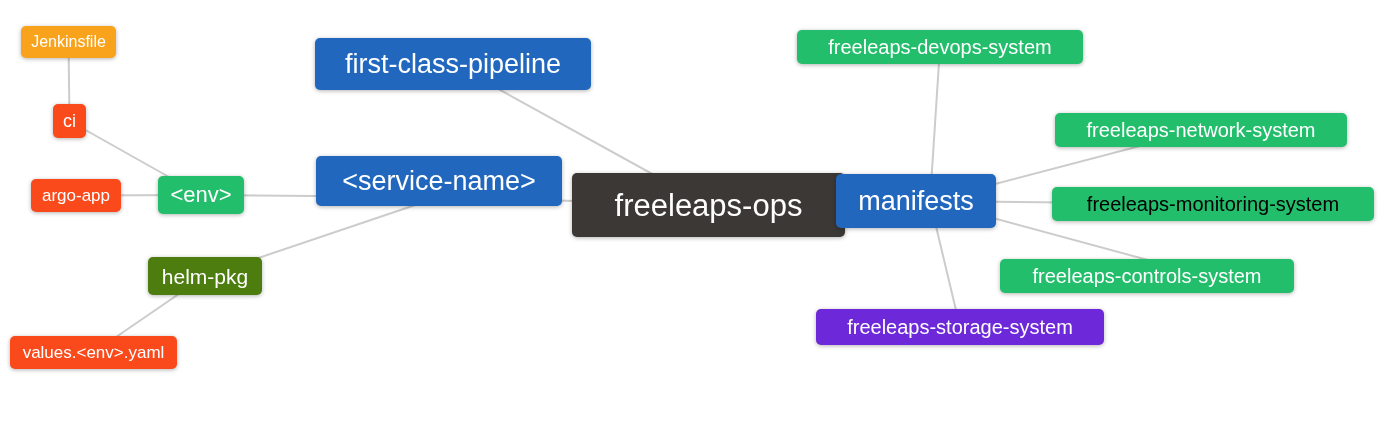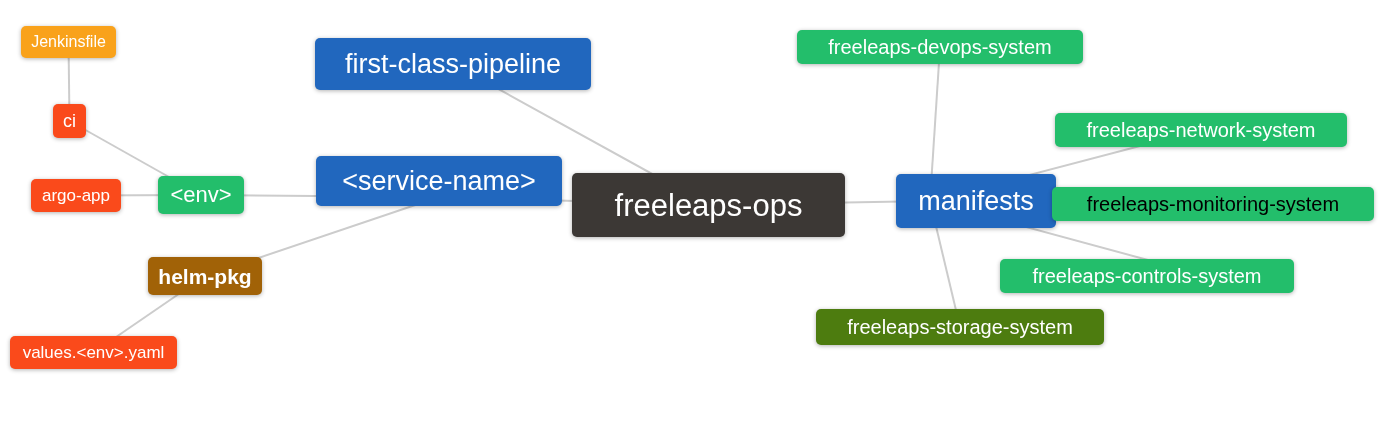--- a/index.html
+++ b/index.html
@@ -63,21 +63,21 @@
       <line x1="930" y1="201" x2="960" y2="327" stroke="#CCCCCC"></line>
     </svg>
 
 <div class="node" style="left: 21px; top: 26px; width: 95px; height: 32px; font-size: 16px; background: rgb(249, 162, 27); color: rgb(255, 255, 255);">Jenkinsfile</div>
     <div class="node" style="left: 53px; top: 104px; width: 33px; height: 34px; font-size: 18px; background: rgb(250, 74, 27); color: rgb(255, 255, 255);">ci</div>
     <div class="node" style="left: 31px; top: 179px; width: 90px; height: 33px; font-size: 17px; background: rgb(250, 74, 27); color: rgb(255, 255, 255);">argo-app</div>
     <div class="node" style="left: 158px; top: 176px; width: 86px; height: 38px; font-size: 22px; background: rgb(35, 190, 107); color: rgb(255, 255, 255);">&lt;env&gt;</div>
     <div class="node" style="left: 315px; top: 38px; width: 276px; height: 52px; font-size: 27px; background: rgb(33, 103, 190); color: rgb(255, 255, 255);">first-class-pipeline</div>
     <div class="node" style="left: 316px; top: 156px; width: 246px; height: 50px; font-size: 27px; background: rgb(33, 103, 190); color: rgb(255, 255, 255);">&lt;service-name&gt;</div>
     <div class="node" style="left: 572px; top: 173px; width: 273px; height: 64px; font-size: 31px; background: rgb(60, 56, 53); color: rgb(255, 255, 255);">freeleaps-ops</div>
-    <div class="node" style="left: 896px; top: 174px; width: 160px; height: 54px; font-size: 27px; background: rgb(33, 103, 190); color: rgb(255, 255, 255);">manifests</div>
-    <div class="node" style="left: 148px; top: 257px; width: 114px; height: 38px; font-size: 21px; background: #a16207; color: rgb(255, 255, 255); font-weight: bold;">helm-pkg</div>
+    <div class="node" style="left: 836px; top: 174px; width: 160px; height: 54px; font-size: 27px; background: rgb(33, 103, 190); color: rgb(255, 255, 255);">manifests</div>
+    <div class="node" style="left: 148px; top: 257px; width: 114px; height: 38px; font-size: 21px; background: #4d7c0f; color: rgb(255, 255, 255);">helm-pkg</div>
     <div class="node" style="left: 10px; top: 336px; width: 167px; height: 33px; font-size: 17px; background: rgb(250, 74, 27); color: rgb(255, 255, 255);">values.&lt;env&gt;.yaml</div>
     <div class="node" style="left: 797px; top: 30px; width: 286px; height: 34px; font-size: 20px; background: rgb(35, 190, 107); color: rgb(255, 255, 255);">freeleaps-devops-system</div>
     <div class="node" style="left: 1055px; top: 113px; width: 292px; height: 34px; font-size: 20px; background: rgb(35, 190, 107); color: rgb(255, 255, 255);">freeleaps-network-system</div>
     <div class="node" style="left: 1052px; top: 187px; width: 322px; height: 34px; font-size: 20px; background: rgb(35, 190, 107); color: #000000;">freeleaps-monitoring-system</div>
     <div class="node" style="left: 1000px; top: 259px; width: 294px; height: 34px; font-size: 20px; background: rgb(35, 190, 107); color: rgb(255, 255, 255);">freeleaps-controls-system</div>
-    <div class="node" style="left: 816px; top: 309px; width: 288px; height: 36px; font-size: 20px; background: #4d7c0f; color: rgb(255, 255, 255);">freeleaps-storage-system</div>
+    <div class="node" style="left: 816px; top: 309px; width: 288px; height: 36px; font-size: 20px; background: #6d28d9; color: rgb(255, 255, 255);">freeleaps-storage-system</div>
   </div>
 
 </body></html>

